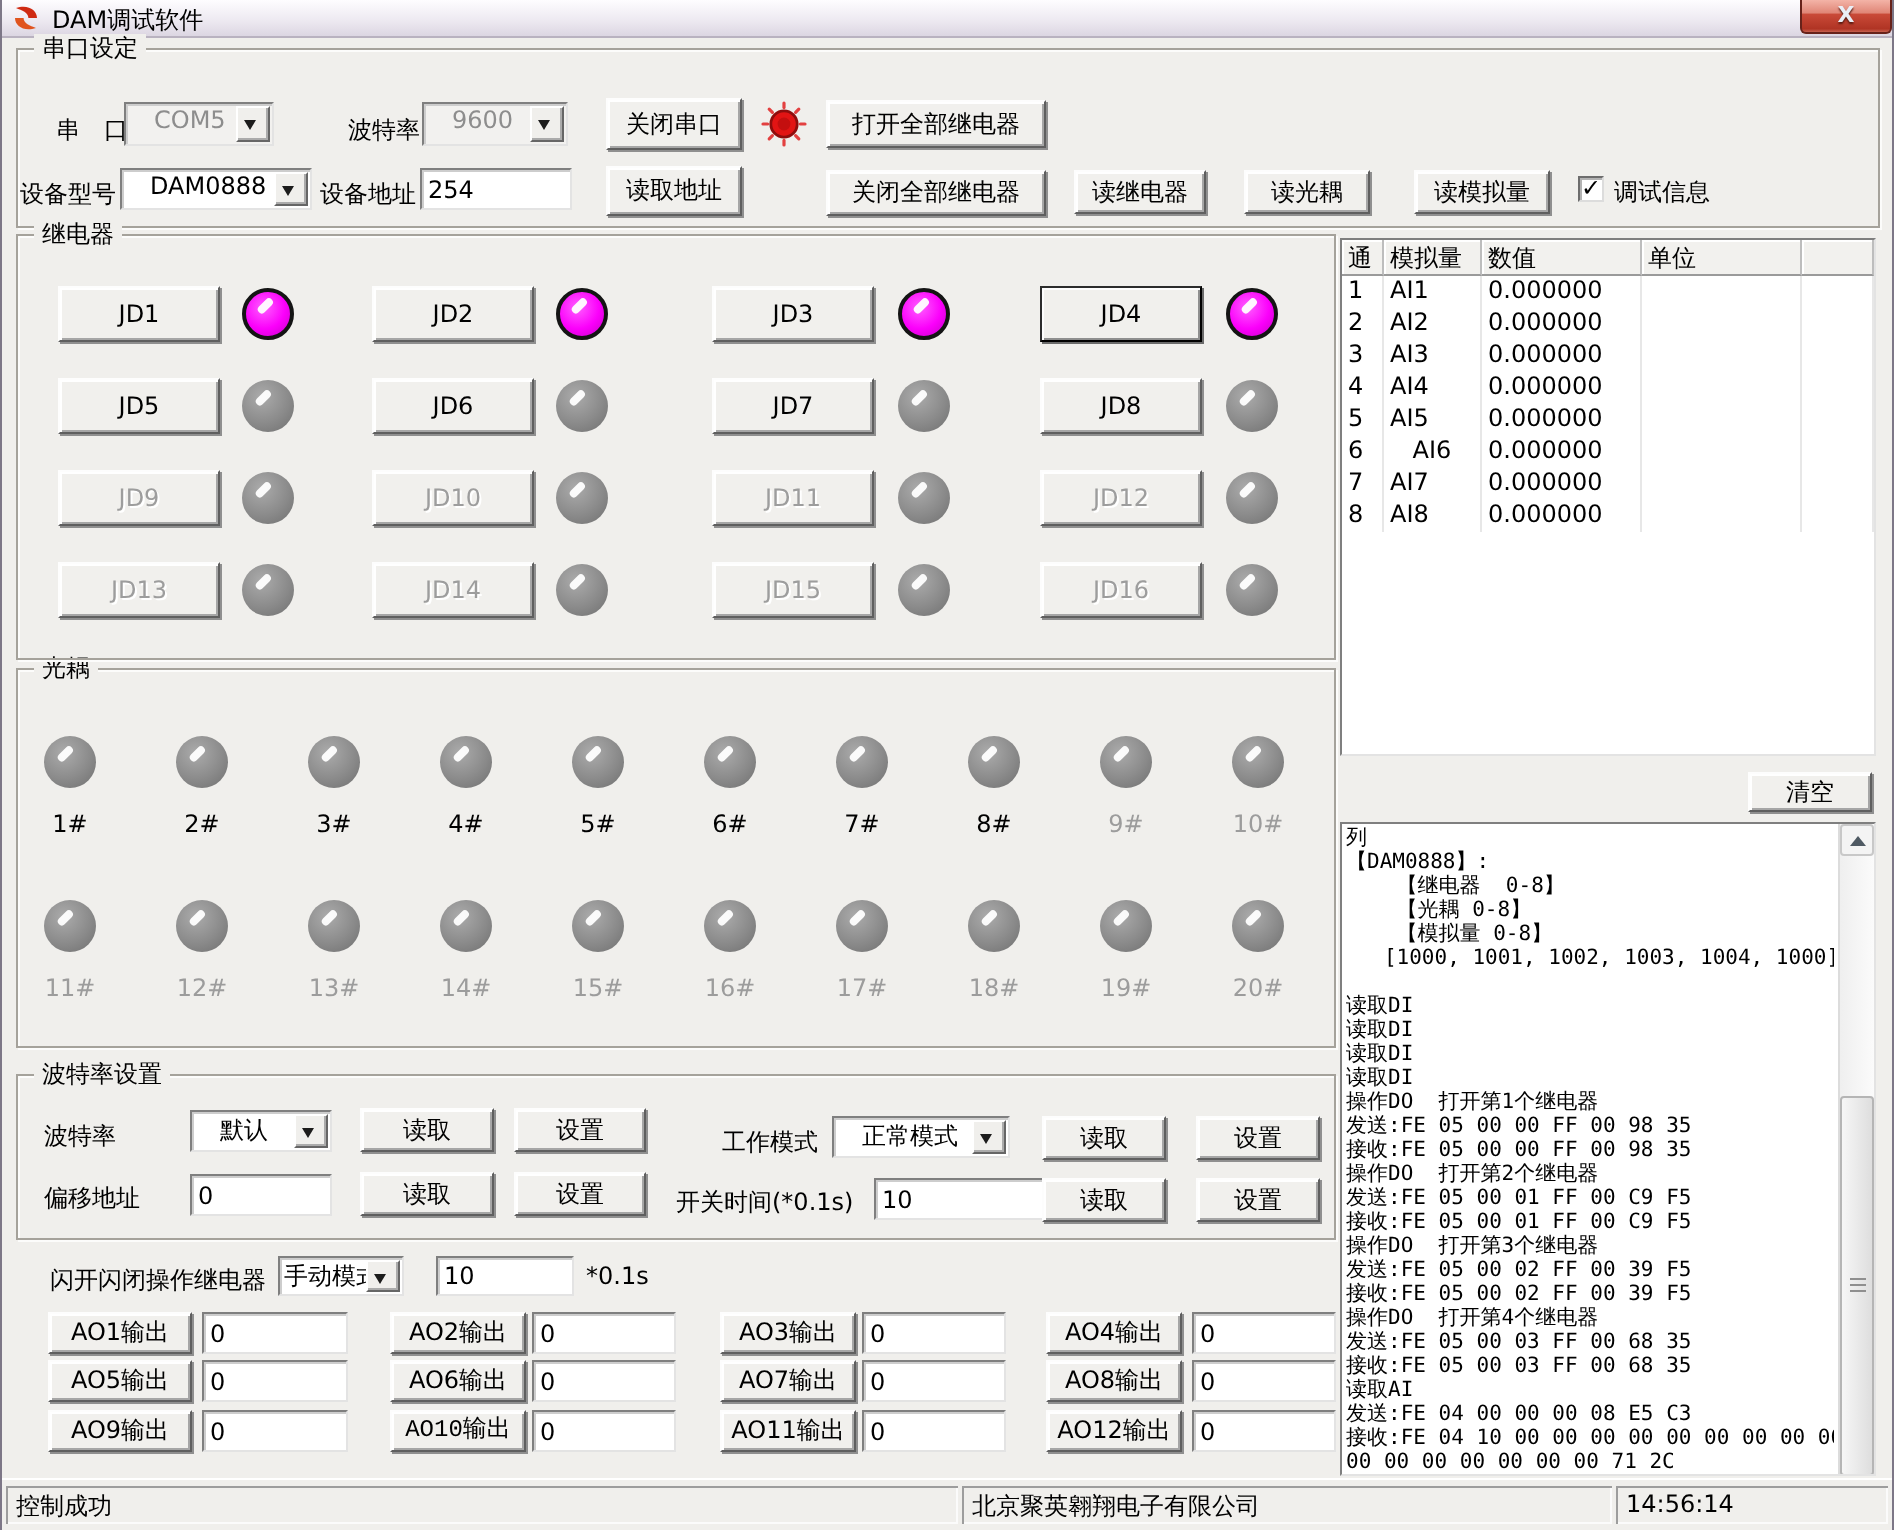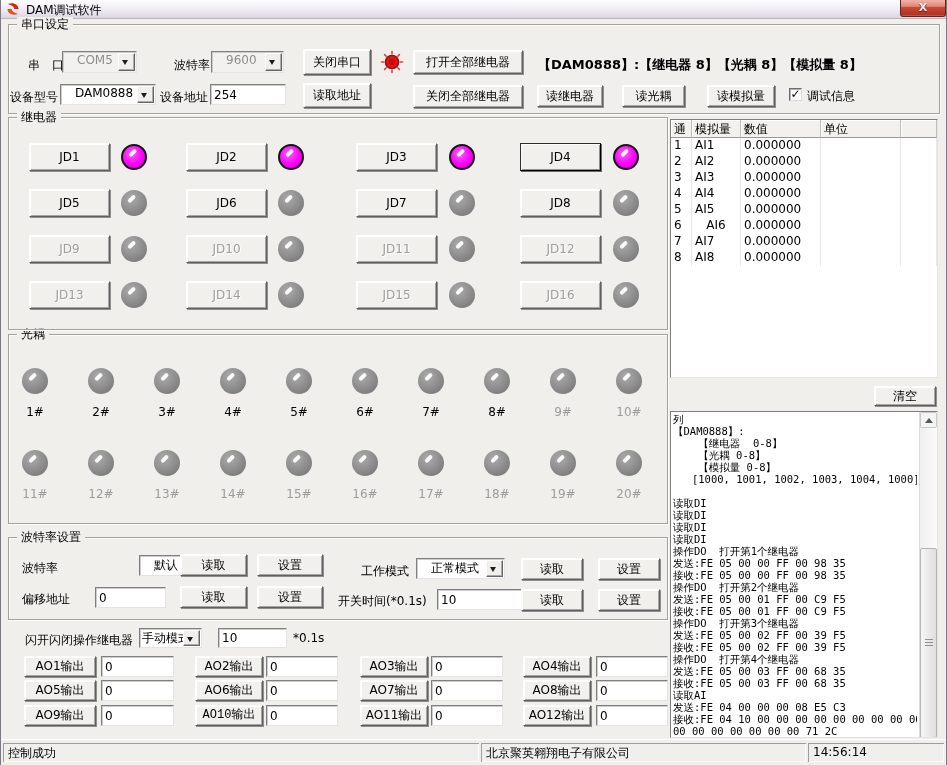--- a/index.html
+++ b/index.html
@@ -120,21 +120,20 @@
         <line x1="20.2" y1="12" x2="22.5" y2="12"></line>
       <line x1="4.6" y1="4.6" x2="6.2" y2="6.2"></line>
         <line x1="17.8" y1="17.8" x2="19.4" y2="19.4"></line>
       <line x1="4.6" y1="19.4" x2="6.2" y2="17.8"></line>
         <line x1="17.8" y1="6.2" x2="19.4" y2="4.6"></line>
     </g>
     <circle cx="12" cy="12" r="6.6" fill="#e21414" stroke="#8e0d0d" stroke-width="1.4"></circle>
     <circle cx="12" cy="12" r="3.2" fill="#c40f0f"></circle>
   </svg>
   <div class="btn" style="left:413px;top:50px;width:110px;height:24px;line-height:22px;">打开全部继电器</div>
-  <span class="lbl" style="left:538px;top:56px;font-weight:bold;font-size:13px;">【DAM0888】:【继电器  8】【光耦 8】【模拟量 8】</span>
 
   <span class="lbl" style="left:10px;top:89px;">设备型号</span>
   <div class="combo" style="left:60px;top:84px;width:96px;height:21px;">
     <span class="txt">DAM0888</span>
     <span class="arrow-btn"></span>
   </div>
   <span class="lbl" style="left:160px;top:89px;">设备地址</span>
   <input class="edit" style="left: 210px; top: 84px; width: 76px; height: 21px;" value="254">
   <div class="btn" style="left:303px;top:83px;width:68px;height:25px;line-height:23px;">读取地址</div>
   <div class="btn" style="left:413px;top:85px;width:110px;height:23px;line-height:21px;">关闭全部继电器</div>
@@ -251,21 +250,21 @@
     <div class="sb">
       <div class="sb-up"></div>
       <div class="sb-thumb"></div>
     </div>
   </div>
 
   <div class="grp" style="left:8px;top:537px;width:658px;height:81px;">
     <span class="grp-title">波特率设置</span>
   </div>
   <span class="lbl" style="left:22px;top:560px;">波特率</span>
-  <div class="combo" style="left:95px;top:555px;width:71px;height:21px;margin-left:44px;">
+  <div class="combo" style="left:95px;top:555px;width:71px;height:21px;">
     <span class="txt">默认</span>
     <span class="arrow-btn"></span>
   </div>
   <div class="btn" style="left:180px;top:554px;width:67px;height:22px;line-height:20px;">读取</div>
   <div class="btn" style="left:257px;top:554px;width:66px;height:22px;line-height:20px;">设置</div>
   <span class="lbl" style="left:361px;top:563px;">工作模式</span>
   <div class="combo" style="left:416px;top:558px;width:89px;height:21px;">
     <span class="txt">正常模式</span>
     <span class="arrow-btn"></span>
   </div>

